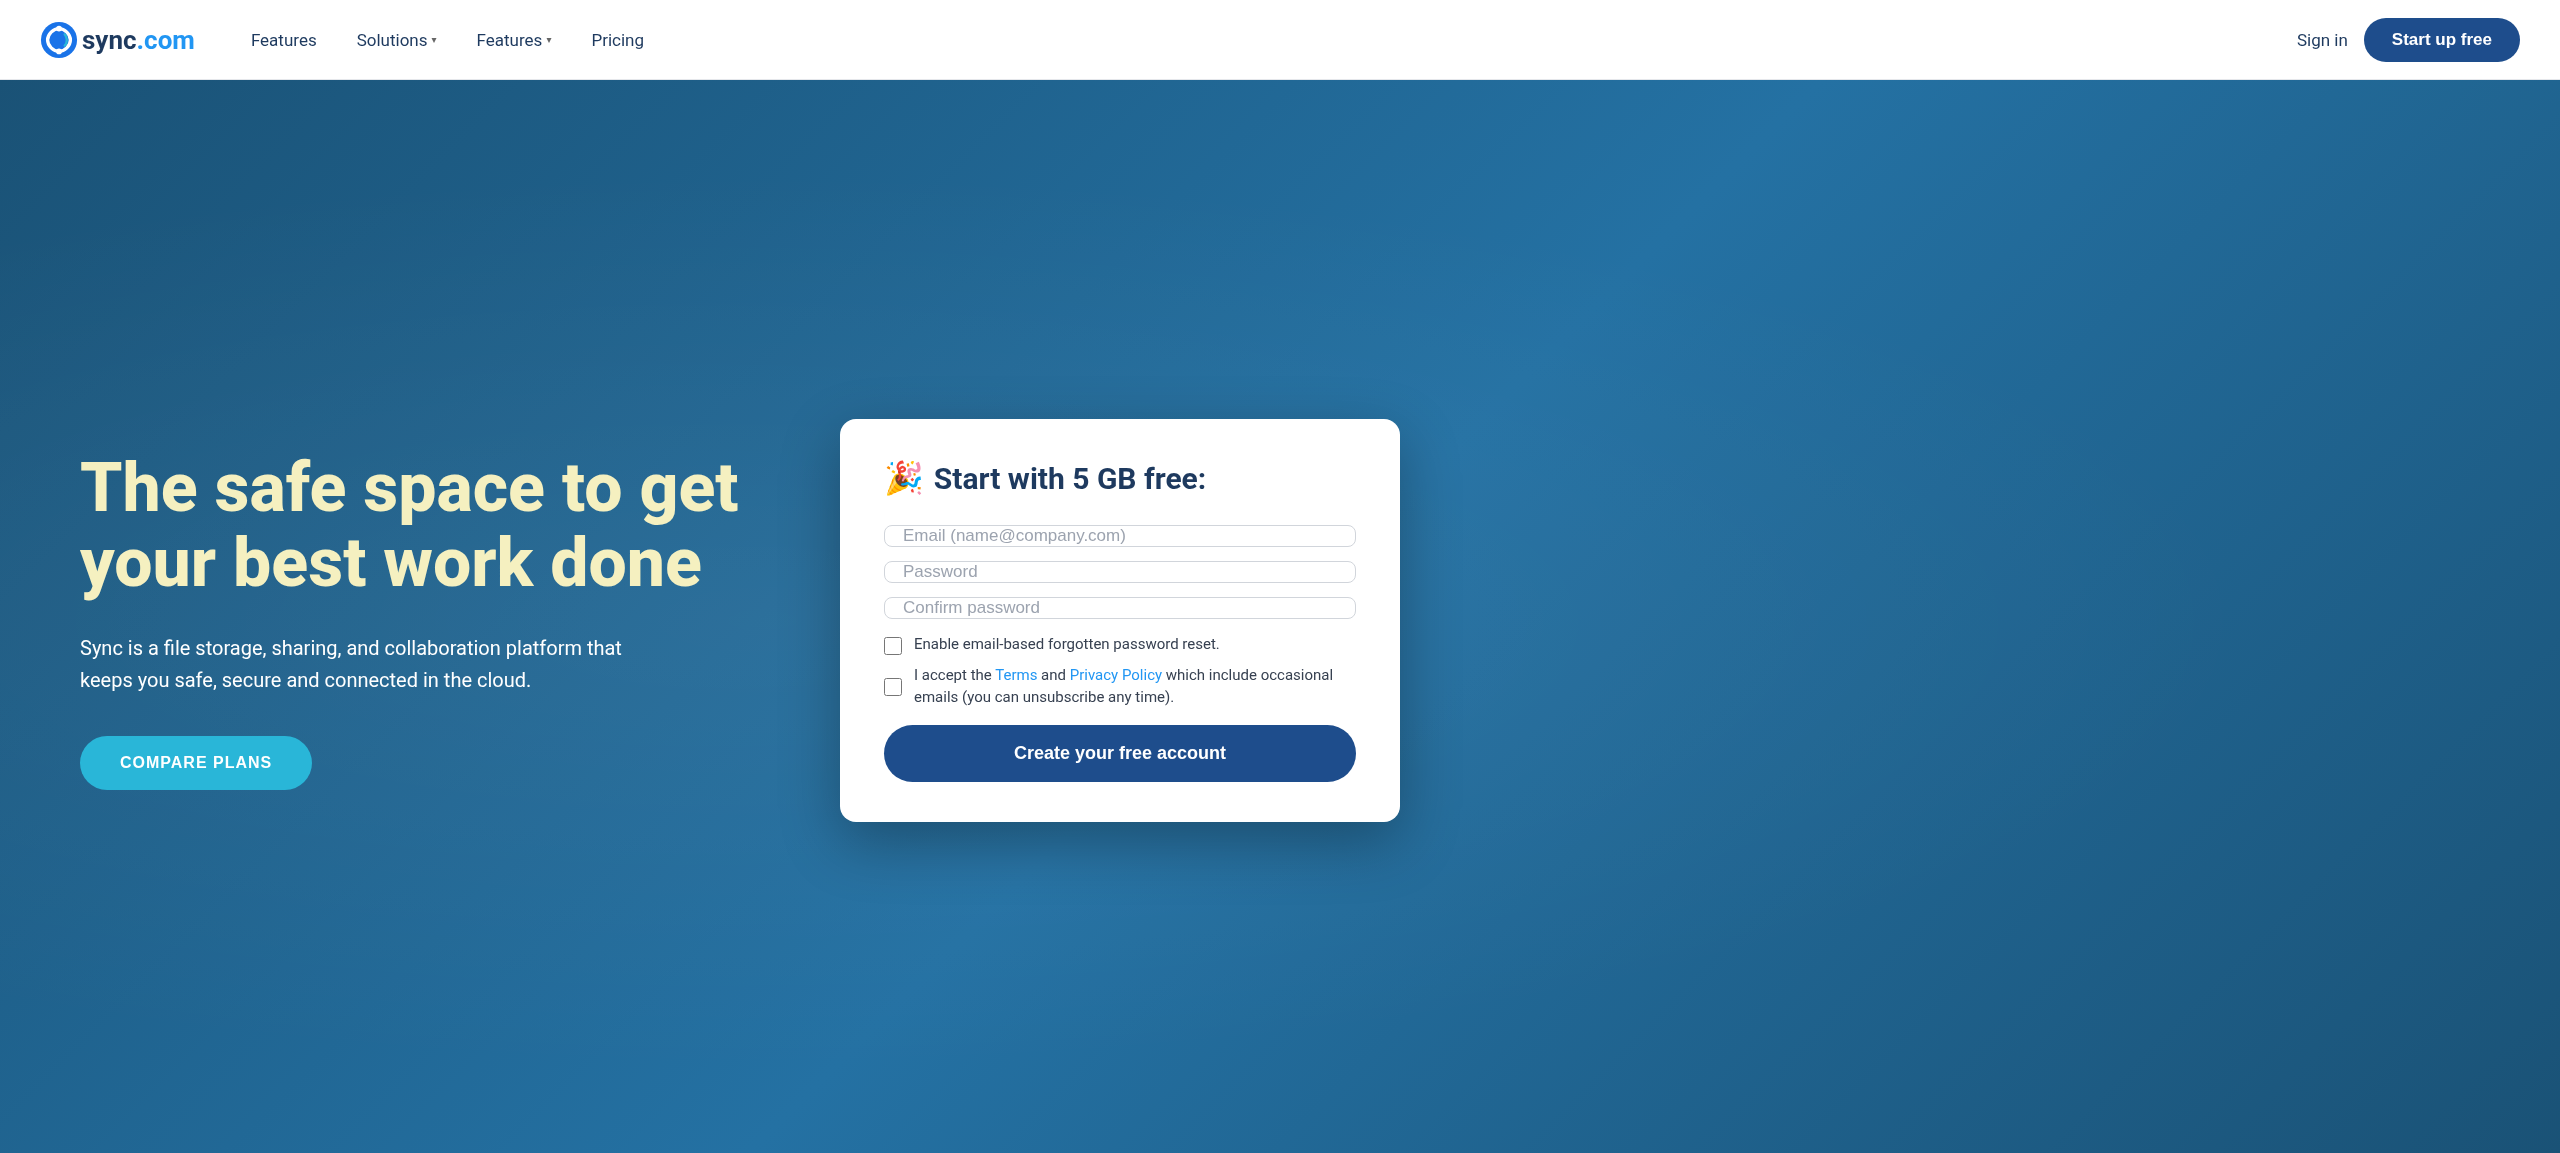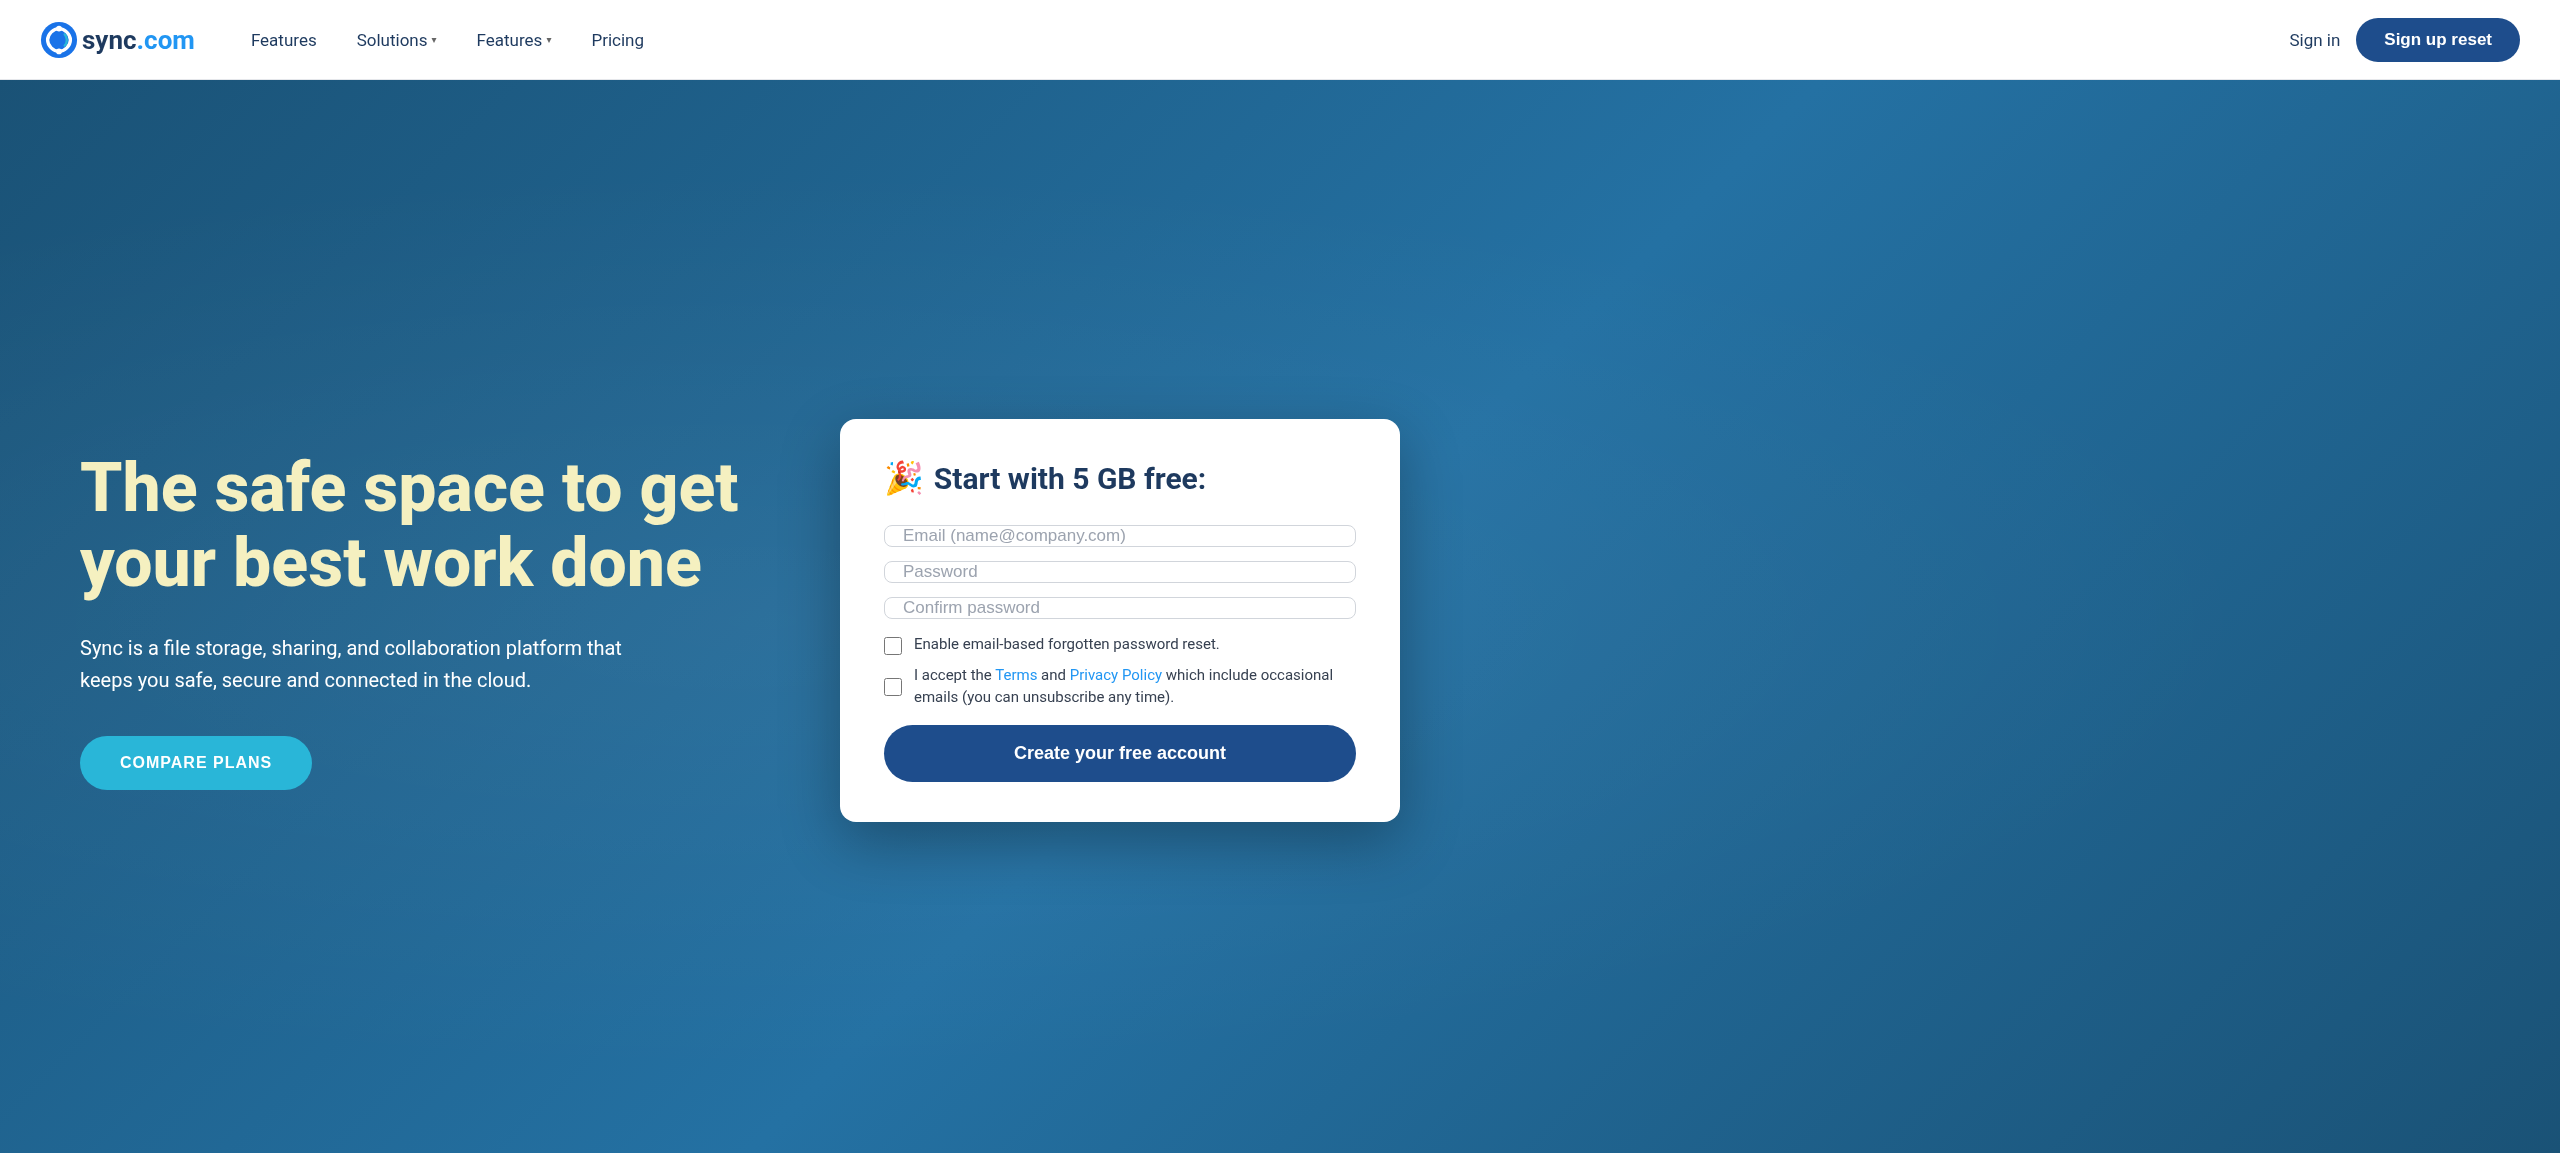--- a/index.html
+++ b/index.html
@@ -231,21 +231,21 @@
       <span>Features</span>
       <span class="chevron">▾</span>
     </a>
     <a class="nav-item">
       <span>Pricing</span>
     </a>
   </div>
 
   <div class="navbar-actions">
     <a class="signin-link">Sign in</a>
-    <button class="signup-btn">Sign up reset</button>
+    <button class="signup-btn">Start up free</button>
   </div>
 </nav>
 
 <section class="hero">
   <div class="hero-left">
     <h1 class="hero-headline">The safe space to get your best work done</h1>
     <p class="hero-description">Sync is a file storage, sharing, and collaboration platform that keeps you safe, secure and connected in the cloud.</p>
     <button class="compare-plans-btn">COMPARE PLANS</button>
   </div>
 

